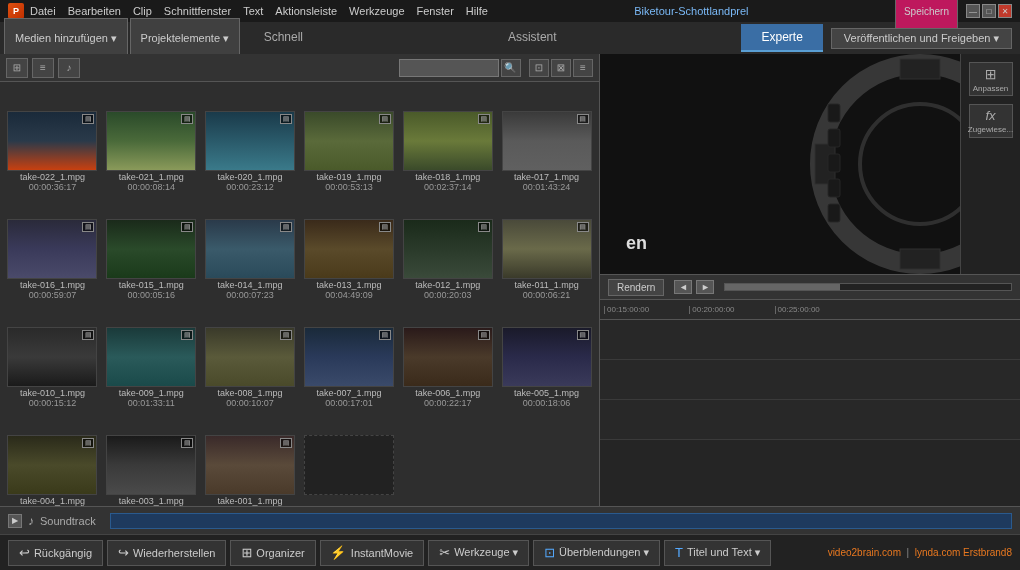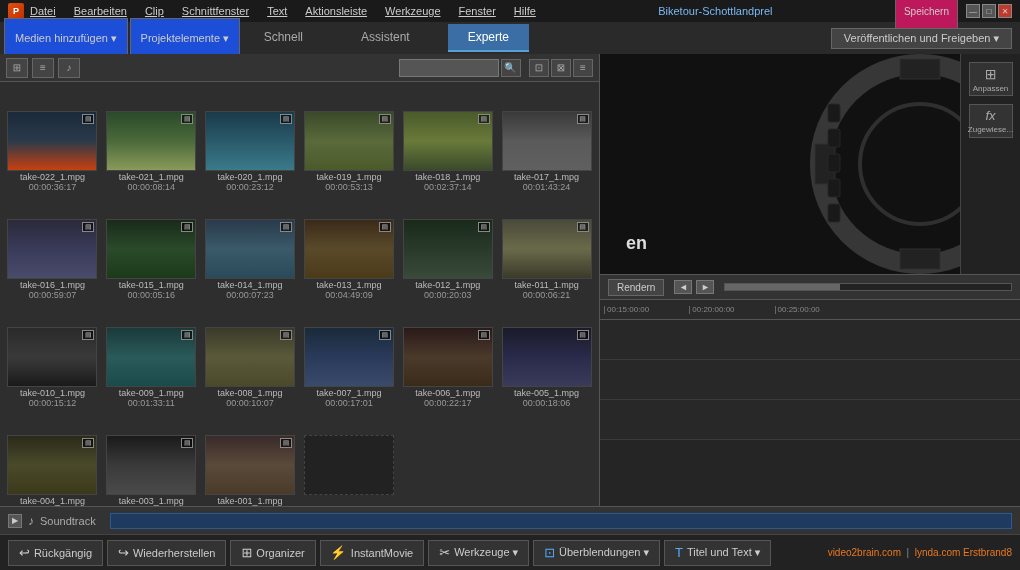--- a/index.html
+++ b/index.html
@@ -25,21 +25,21 @@
       font-size: 11px;
     }
     .title-bar-left { display: flex; align-items: center; gap: 6px; }
     .title-bar-logo {
       width: 16px; height: 16px;
       background: linear-gradient(135deg, #e05010, #c03000);
       border-radius: 2px;
       display: flex; align-items: center; justify-content: center;
       color: white; font-size: 9px; font-weight: bold;
     }
-    .title-bar-menu { display: flex; gap: 18px; font-size: 11px; color: #ccc; text-decoration: underline; }
+    .title-bar-menu { display: flex; gap: 12px; font-size: 11px; color: #ccc; }
     .title-bar-menu span { cursor: pointer; }
     .title-center { color: #7ab8f5; font-size: 11px; }
     .title-bar-right { display: flex; align-items: center; gap: 8px; }
     .title-save-btn {
       background: #be185d;
       border: 1px solid #666;
       color: #ccc;
       padding: 15px 8px;
       font-size: 10px;
       cursor: pointer;
@@ -62,34 +62,34 @@
       display: flex;
       align-items: stretch;
     }
     .tab-section-left {
       display: flex;
       align-items: center;
       gap: 2px;
       padding: 0 4px;
     }
     .dropdown-btn {
-      background: #1d4ed8;
+      background: #404040;
       border: 1px solid #666;
       color: #ccc;
       padding: 19px 10px;
       font-size: 11px;
       cursor: pointer;
       display: flex; align-items: center; gap: 4px;
       height: 16px;
     }
     .tab-center {
       flex: 1;
       display: flex;
       align-items: center;
-      justify-content: flex-start;
+      justify-content: space-between;
       gap: 18px;
     }
     .tab-item {
       padding: 6px 20px;
       cursor: pointer;
       color: #aaa;
       font-size: 12px;
       border-bottom: 2px solid transparent;
     }
     .tab-item.active {

